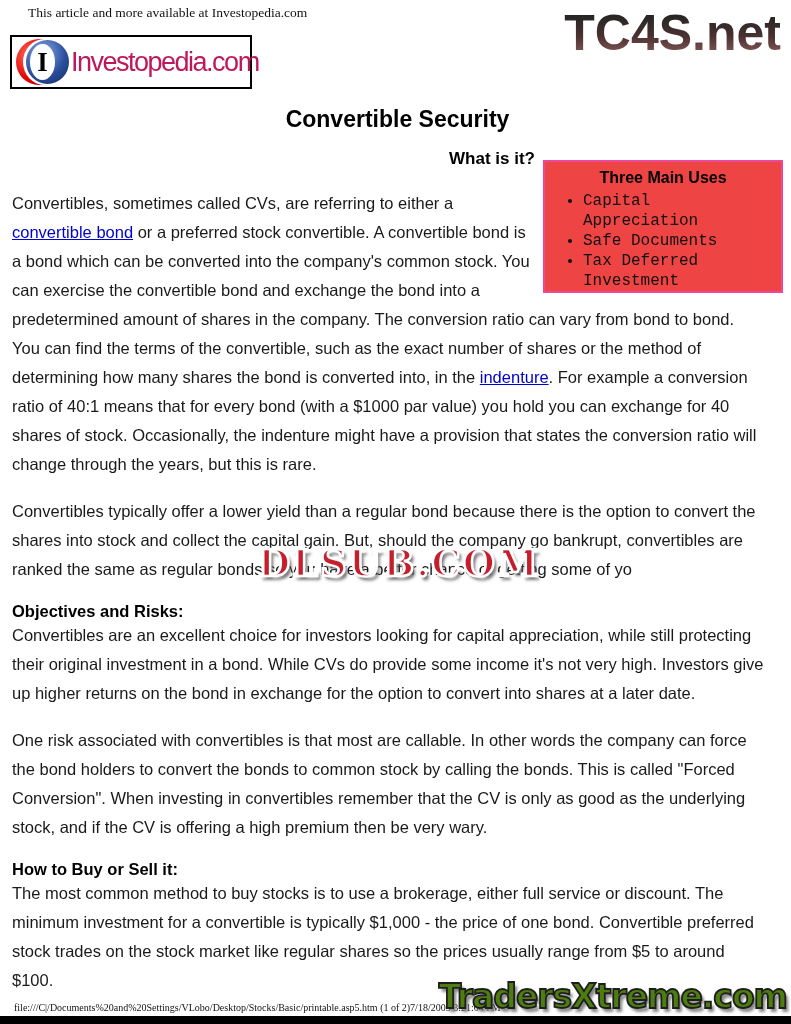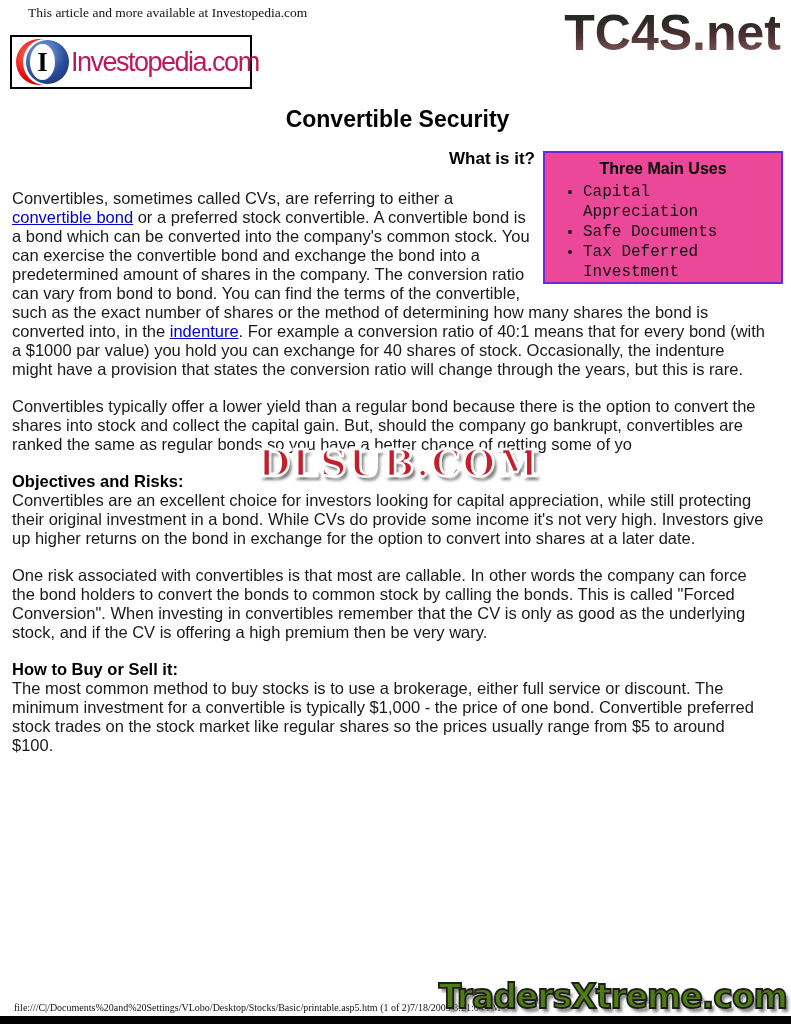--- a/index.html
+++ b/index.html
@@ -39,30 +39,30 @@
               background: #fff; display: flex; align-items: center; justify-content: center;
               font-family: "Liberation Serif", serif; font-weight: bold; font-size: 27px; color: #000; }
   .logo-text { font-size: 27px; letter-spacing: -1.5px; color: #be185d; margin-left: 5px; white-space: nowrap; }
 
   
   .content { position: absolute; top: 106px; left: 12px; right: 8px; }
   .page-title { text-align: center; font-size: 23px; font-weight: bold; margin: 0 0 16px 0; color: #000; }
 
   .uses-box {
     float: right; width: 240px; height: 133px;
-    border: 2px solid #6d28d9; margin: 2px 0 8px 8px; padding: 5px 0 0 0;
-    background: #ec4899;
+    border: 2px solid #ec4899; margin: 11px 0 8px 8px; padding: 5px 0 0 0;
+    background: #ef4444;
   }
   .uses-title { text-align: center; font-weight: bold; font-size: 16px; margin: 2px 0 4px 0; color: #000; }
   .uses-list { margin: 4px 0 0 0; padding: 0 26px 0 38px; font-family: Liberation Mono, monospace; }
   .uses-list li { font-size: 16px; line-height: 20px; color: #111; }
 
   .what-heading { text-align: right; font-size: 17px; font-weight: bold; margin: 2px 0 20px 0; color: #000; }
 
-  p.body-text { font-size: 16.5px; line-height: 19px; margin: 0 18px 18px 0; }
+  p.body-text { font-size: 16.5px; line-height: 29px; margin: 0 18px 18px 0; }
   h3.sec-heading { font-size: 16.5px; font-weight: bold; margin: 0 0 0 0; color: #000; }
   .sec-gap { margin-top: 14px; }
 
   a.doc-link { color: #0000cc; text-decoration: underline; cursor: pointer; }
 
   .p2-wrap { position: relative; }
   .wm-dlsub {
     position: absolute; left: 246px; top: 44px;
     font-family: "DejaVu Serif", serif; font-weight: bold;
     font-size: 37px; letter-spacing: 2px; white-space: nowrap;

